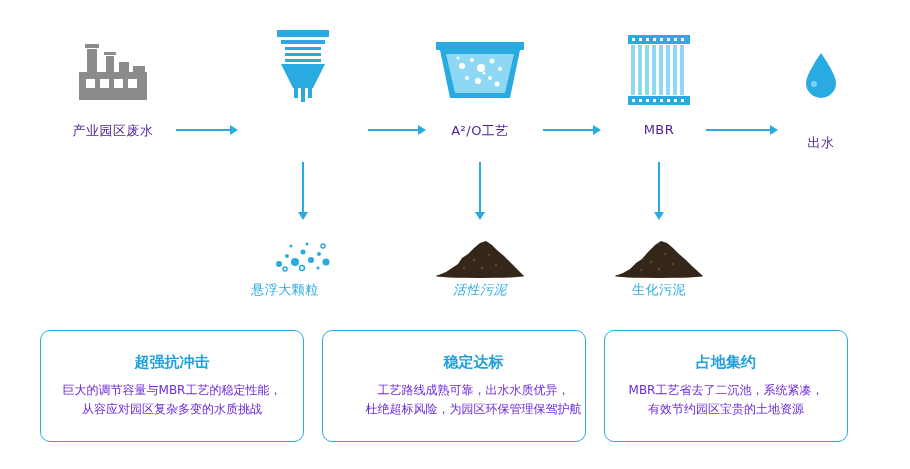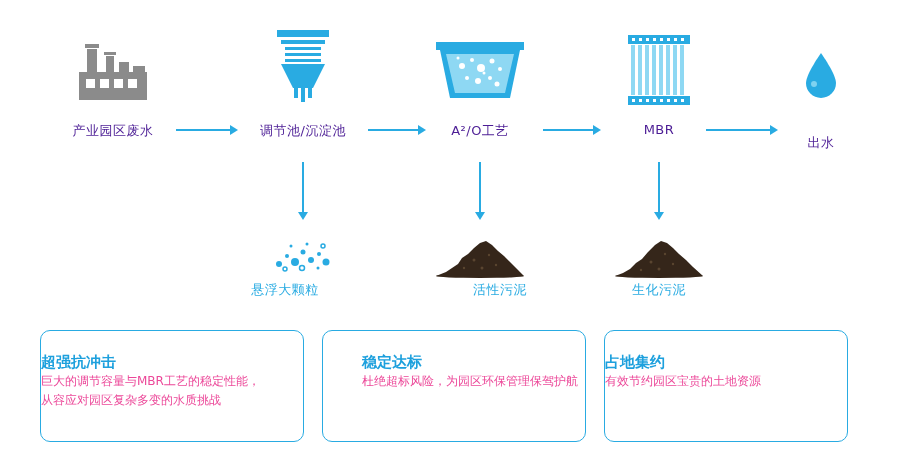--- a/index.html
+++ b/index.html
@@ -13,23 +13,23 @@
   .h-arrow { position:absolute; top:129px; height:2px; background:#29abe2; }
   .h-arrow::after { content:""; position:absolute; right:-8px; top:-4px;
                 border-left:8px solid #29abe2; border-top:5px solid transparent;
                 border-bottom:5px solid transparent; }
   .v-arrow { position:absolute; width:2px; background:#29abe2; }
   .v-arrow::after { content:""; position:absolute; bottom:-8px; left:-4px;
                 border-top:8px solid #29abe2; border-left:5px solid transparent;
                 border-right:5px solid transparent; }
   .feature-card { position:absolute; top:330px; height:112px; box-sizing:border-box;
                 border:1px solid #29abe2; border-radius:10px; background:#ffffff;
-                }
+                text-align:center; }
   .feature-title { margin-top:22px; font-size:15px; font-weight:bold; color:#1da0dd; }
-  .feature-desc { font-size:12px; line-height:19px; color:#ec4899; }
+  .feature-desc { margin-top:9px; font-size:12px; line-height:19px; color:#6d28d9; }
 </style>
 </head>
 <body>
 
 <div class="stage">
 
   <div class="icon-box" style="left:73px; top:42px; width:80px; height:62px;">
     <svg width="80" height="62" viewBox="0 0 80 62">
       <g fill="#8b8b8b">
         <rect x="12" y="2" width="14" height="4"></rect>
@@ -122,21 +122,20 @@
   </div>
 
   <div class="icon-box" style="left:804px; top:52px; width:34px; height:46px;">
     <svg width="34" height="46" viewBox="0 0 34 46">
       <path d="M17 1 C17 1 2 22 2 31 a15 15 0 0 0 30 0 C32 22 17 1 17 1 Z" fill="#29abe2"></path>
       <circle cx="10" cy="32" r="3" fill="#7fd2f0"></circle>
     </svg>
   </div>
 
   <div class="step-label" style="left:33px;">产业园区废水</div>
-  <div class="step-label" style="left:223px;">调节池/沉淀池</div>
   <div class="step-label" style="left:400px;">A²/O工艺</div>
   <div class="step-label" style="left:579px;text-align:center;">MBR</div>
   <div class="step-label" style="left:741px;margin-top:12px;">出水</div>
 
   <div class="h-arrow" style="left:176px; width:54px;"></div>
   <div class="h-arrow" style="left:368px; width:50px;"></div>
   <div class="h-arrow" style="left:543px; width:50px;"></div>
   <div class="h-arrow" style="left:706px; width:64px;"></div>
 
   <div class="v-arrow" style="left:302px; top:162px; height:50px;"></div>
@@ -187,38 +186,40 @@
         <circle cx="38" cy="32" r="1.5"></circle>
         <circle cx="52" cy="24" r="1.2"></circle>
         <circle cx="46" cy="39" r="1.5"></circle>
         <circle cx="60" cy="34" r="1.2"></circle>
         <circle cx="28" cy="40" r="1.2"></circle>
       </g>
     </svg>
   </div>
 
   <div class="byproduct-label" style="left:205px;">悬浮大颗粒</div>
-  <div class="byproduct-label" style="left:420px;">活性污泥</div>
+  <div class="byproduct-label" style="left:400px;font-style:italic;">活性污泥</div>
   <div class="byproduct-label" style="left:579px;">生化污泥</div>
 
   <div class="feature-card" style="left:40px; width:264px;">
     <div class="feature-title">超强抗冲击</div>
     <div class="feature-desc">
       <div>巨大的调节容量与MBR工艺的稳定性能，</div>
       <div>从容应对园区复杂多变的水质挑战</div>
     </div>
   </div>
 
   <div class="feature-card" style="left:322px; width:264px;padding-left:39px;">
     <div class="feature-title">稳定达标</div>
     <div class="feature-desc">
+      <div>工艺路线成熟可靠，出水水质优异，</div>
       <div>杜绝超标风险，为园区环保管理保驾护航</div>
     </div>
   </div>
 
   <div class="feature-card" style="left:604px; width:244px;">
     <div class="feature-title">占地集约</div>
     <div class="feature-desc">
+      <div>MBR工艺省去了二沉池，系统紧凑，</div>
       <div>有效节约园区宝贵的土地资源</div>
     </div>
   </div>
 
 </div>
 
 </body></html>

